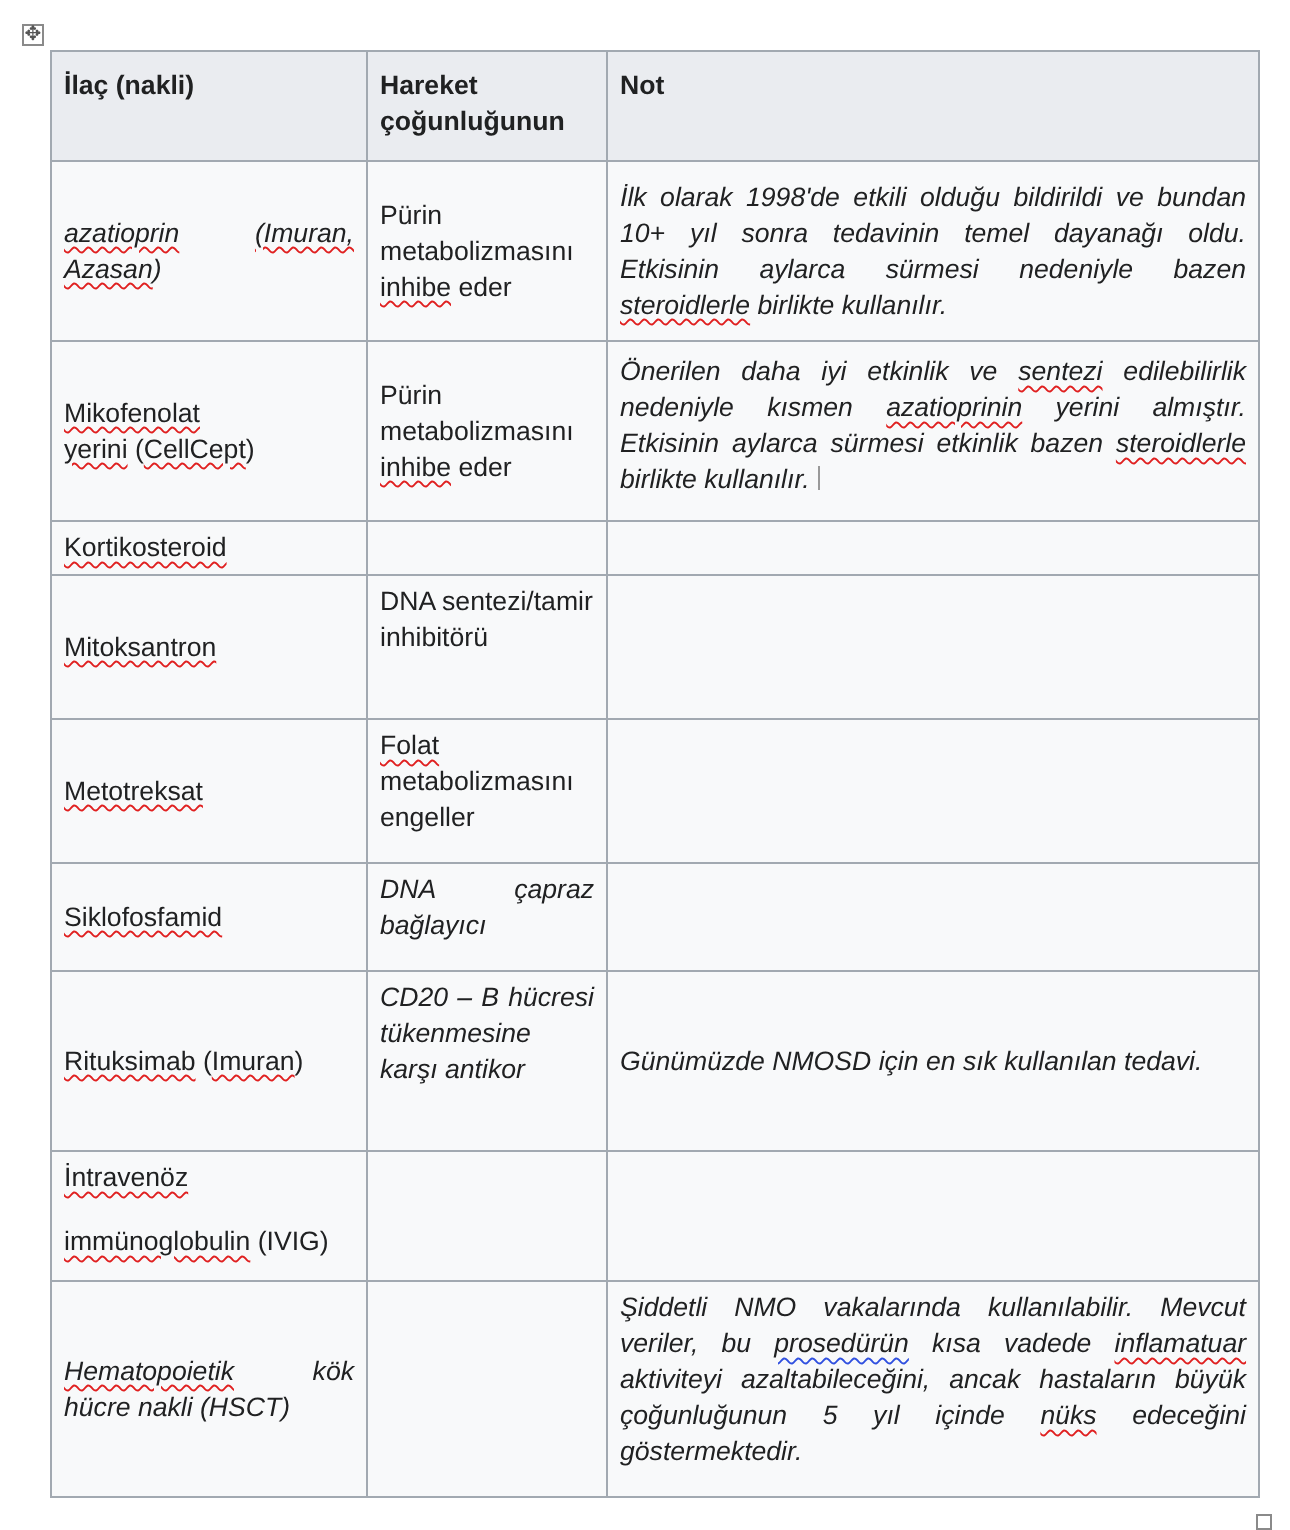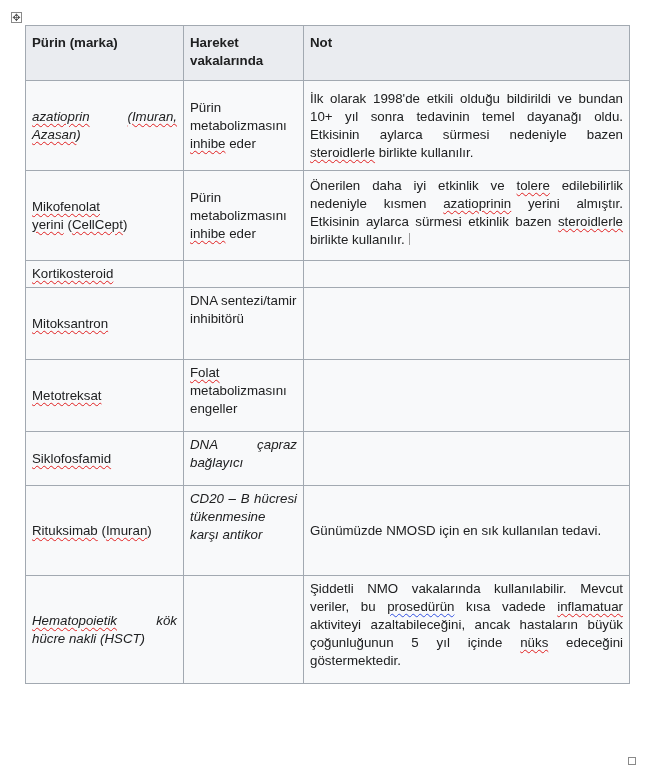--- a/index.html
+++ b/index.html
@@ -10,21 +10,21 @@
                  font-size: 10px; line-height: 9px; text-align: center; color: #555; }
   .resize-handle { position: absolute; left: 628px; top: 757px; width: 8px; height: 8px;
                    border: 1px solid #8a8a8a; background: #fff; box-sizing: border-box; }
   table.wikitable { position: absolute; left: 25px; top: 25px; width: 604px;
                     border-collapse: collapse; background: #f8f9fa; table-layout: fixed; }
   table.wikitable th, table.wikitable td { border: 1px solid #a2a9b1; padding: 4px 6px;
                     vertical-align: middle; line-height: 18px; }
   table.wikitable th { background: #eaecf0; text-align: left; font-weight: bold;
                     vertical-align: top; padding-top: 8px; }
   td.just { text-align: justify; font-style: italic; }
-  td.note { text-align: justify; }
+  td.note { text-align: justify; font-style: italic; }
   .sp { text-decoration: underline wavy #e02020; text-decoration-thickness: 1px;
         text-underline-offset: 2px; }
   .sp-blue { text-decoration: underline wavy #3050e0; text-decoration-thickness: 1px;
         text-underline-offset: 2px; }
   col.c1 { width: 158px; } col.c2 { width: 120px; } col.c3 { width: 326px; }
   .caret { display: inline-block; width: 1px; height: 12px; background: #999; vertical-align: -1px; margin-left: 4px; }
   .ivig-line { display: block; }
   .ivig-gap { display: block; height: 14px; }
 </style>
 </head>
@@ -33,24 +33,24 @@
 <div class="move-handle">✥</div>
 
 <table class="wikitable">
   <colgroup>
       <col class="c1">
       <col class="c2">
       <col class="c3">
     </colgroup>
   <thead>
     <tr style="height:55px">
-      <th>Pürin (marka)</th>
+      <th>İlaç (nakli)</th>
       <th>
         <span>Hareket</span><br>
-        <span>vakalarında</span>
+        <span>çoğunluğunun</span>
       </th>
       <th>Not</th>
     </tr>
   </thead>
   <tbody>
 
     <tr style="height:90px">
       <td class="just">
         <span class="sp">azatioprin</span><span> </span><span class="sp">(Imuran,</span><span> </span><span class="sp">Azasan</span><span>)</span>
       </td>
@@ -63,21 +63,21 @@
     </tr>
 
     <tr style="height:90px">
       <td>
         <span class="sp">Mikofenolat</span><br><span class="sp">yerini</span><span> (</span><span class="sp">CellCept</span><span>)</span>
       </td>
       <td>
         <span>Pürin metabolizmasını </span><span class="sp">inhibe</span><span> eder</span>
       </td>
       <td class="note" style="vertical-align:top;padding-top:6px">
-        <span>Önerilen daha iyi etkinlik ve </span><span class="sp">tolere</span><span> edilebilirlik nedeniyle kısmen </span><span class="sp">azatioprinin</span><span> yerini almıştır. Etkisinin aylarca sürmesi etkinlik bazen </span><span class="sp">steroidlerle</span><span> birlikte kullanılır.</span><span class="caret"></span>
+        <span>Önerilen daha iyi etkinlik ve </span><span class="sp">sentezi</span><span> edilebilirlik nedeniyle kısmen </span><span class="sp">azatioprinin</span><span> yerini almıştır. Etkisinin aylarca sürmesi etkinlik bazen </span><span class="sp">steroidlerle</span><span> birlikte kullanılır.</span><span class="caret"></span>
       </td>
     </tr>
 
     <tr style="height:19px">
       <td style="vertical-align:top">
         <span class="sp">Kortikosteroid</span>
       </td>
       <td></td>
       <td></td>
     </tr>
@@ -109,20 +109,29 @@
     </tr>
 
     <tr style="height:90px">
       <td>
         <span class="sp">Rituksimab</span><span> (</span><span class="sp">Imuran</span><span>)</span>
       </td>
       <td class="just" style="vertical-align:top">CD20 – B hücresi tükenmesine karşı antikor</td>
       <td class="note">Günümüzde NMOSD için en sık kullanılan tedavi.</td>
     </tr>
 
+    <tr style="height:65px">
+      <td style="vertical-align:top">
+        <span class="sp ivig-line" style="display:inline">İntravenöz</span>
+        <span class="ivig-gap"></span>
+        <span class="sp">immünoglobulin</span><span> (IVIG)</span>
+      </td>
+      <td></td>
+      <td></td>
+    </tr>
 
     <tr style="height:108px">
       <td class="just">
         <span class="sp">Hematopoietik</span><span> kök hücre nakli (HSCT)</span>
       </td>
       <td></td>
       <td class="note" style="vertical-align:top">
         <span>Şiddetli NMO vakalarında kullanılabilir. Mevcut veriler, bu </span><span class="sp-blue">prosedürün</span><span> kısa vadede </span><span class="sp">inflamatuar</span><span> aktiviteyi azaltabileceğini, ancak hastaların büyük çoğunluğunun 5 yıl içinde </span><span class="sp">nüks</span><span> edeceğini göstermektedir.</span>
       </td>
     </tr>

